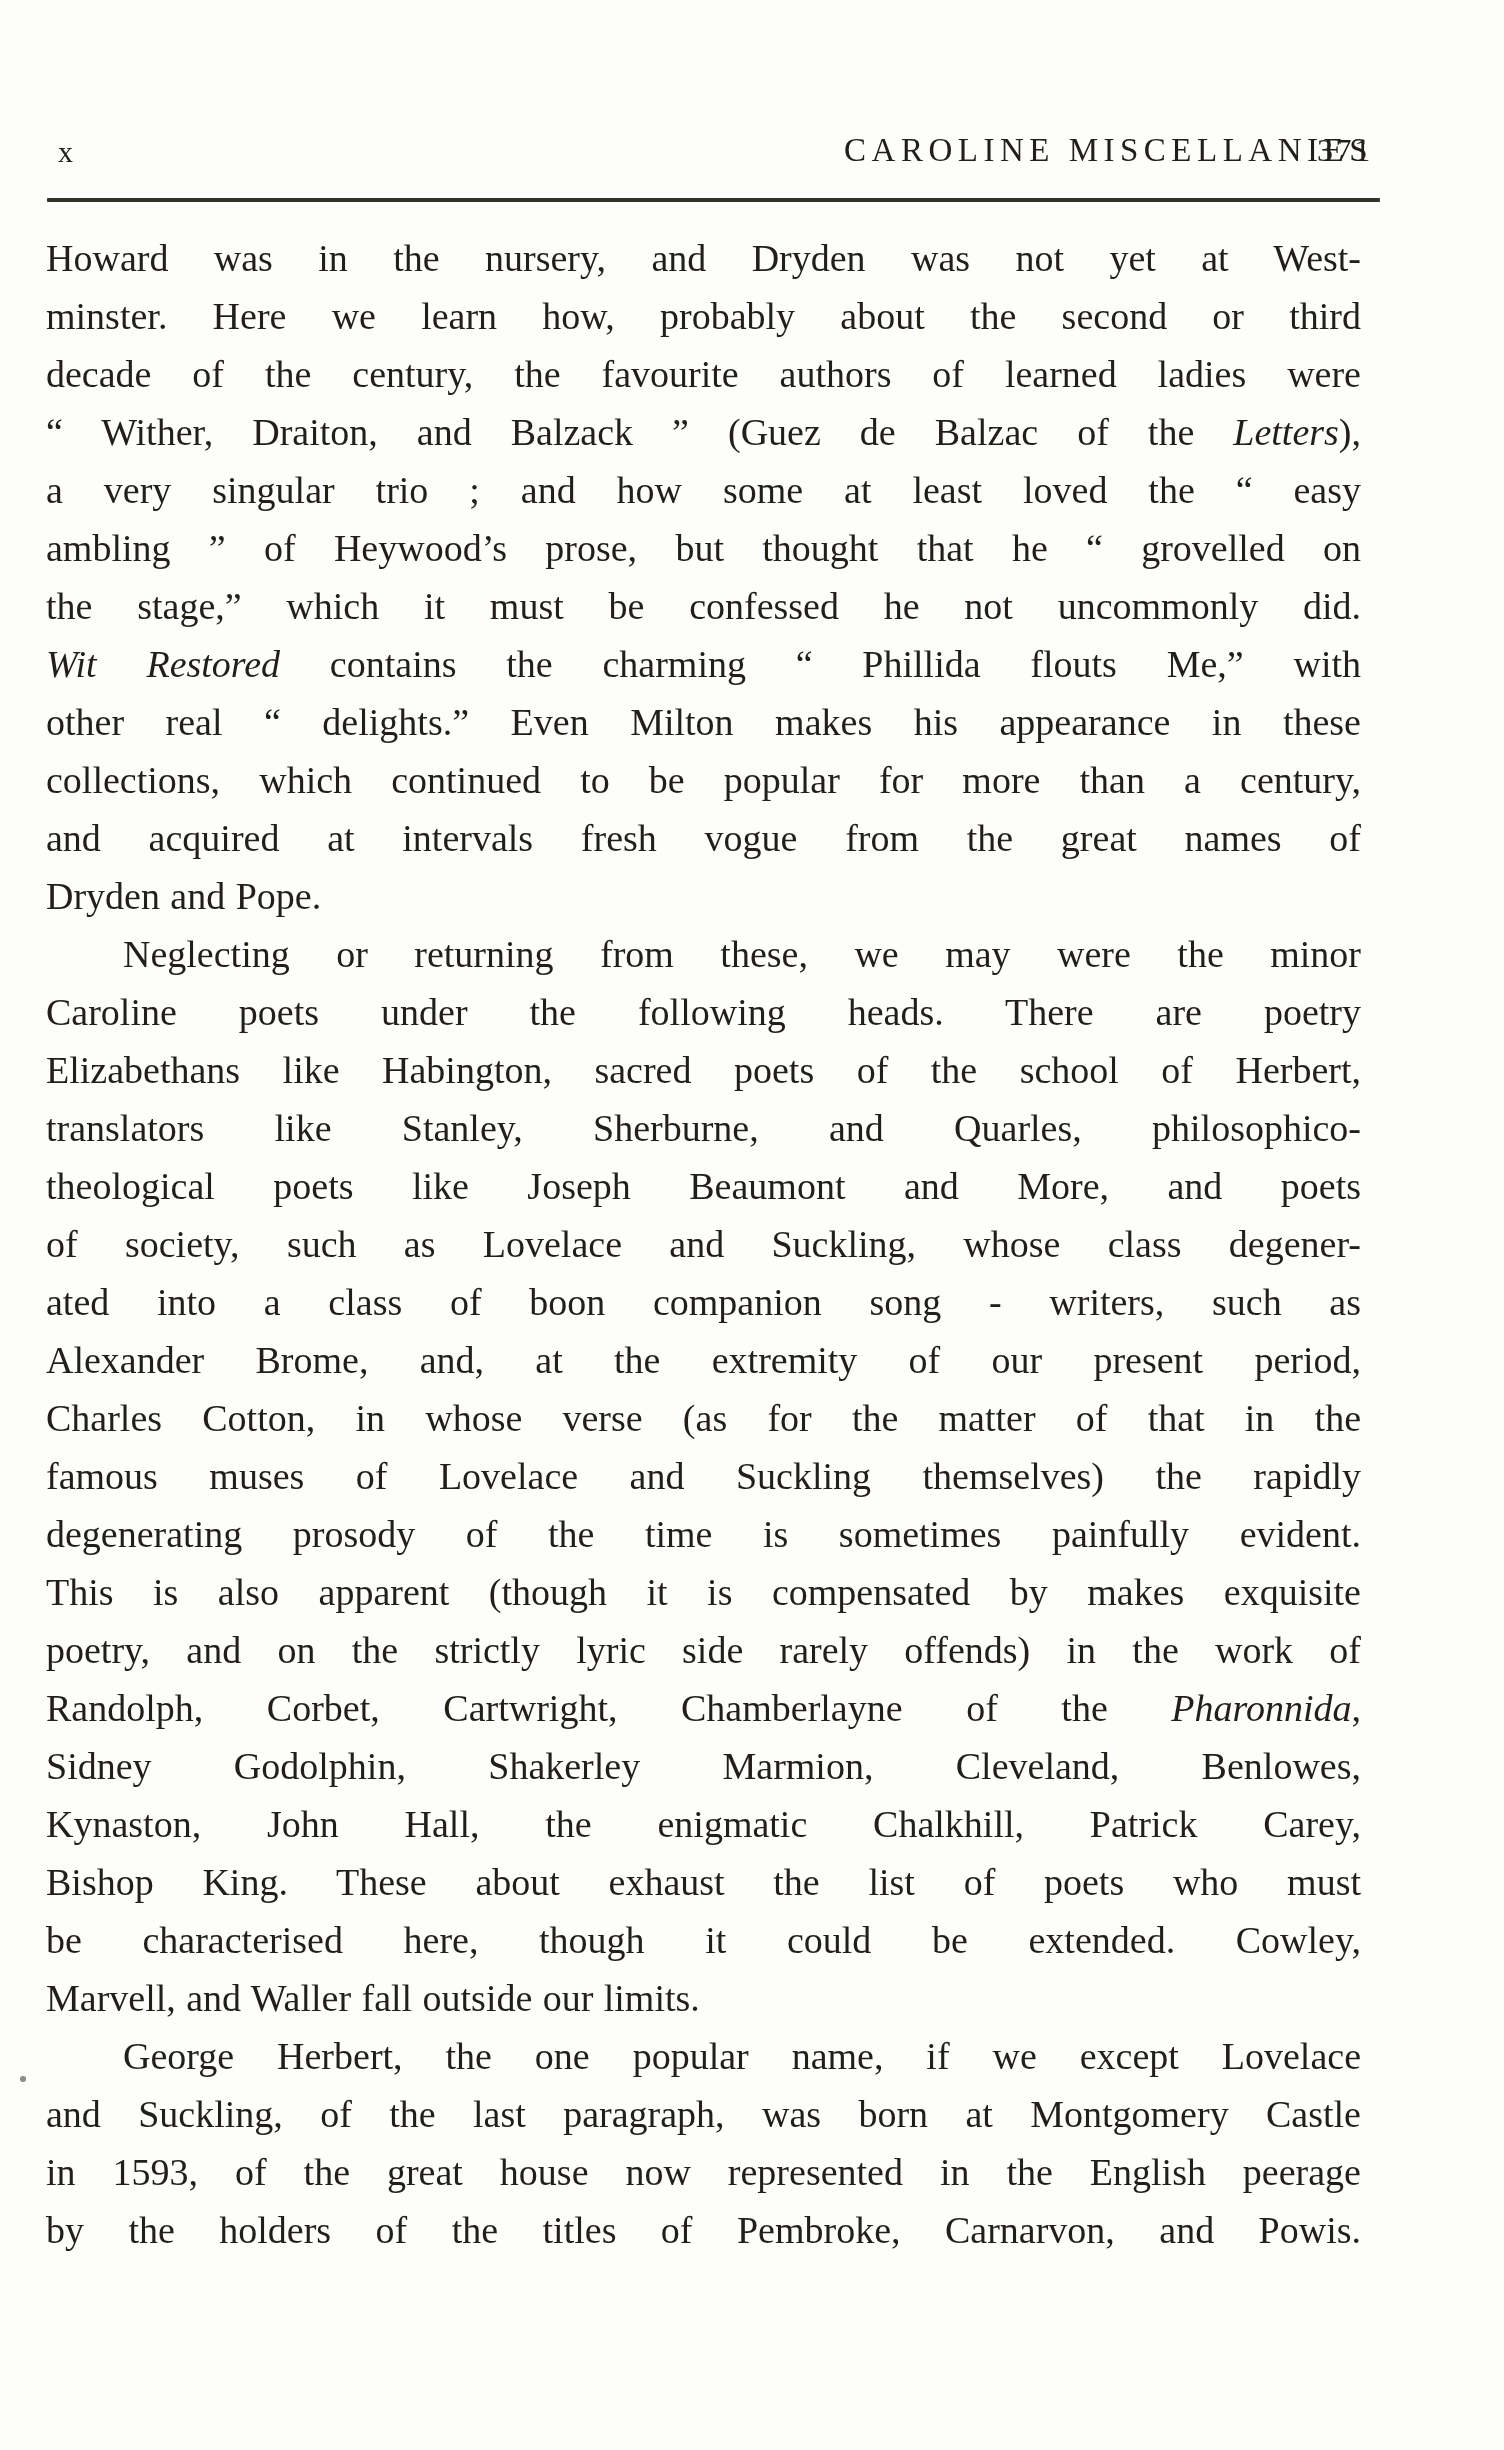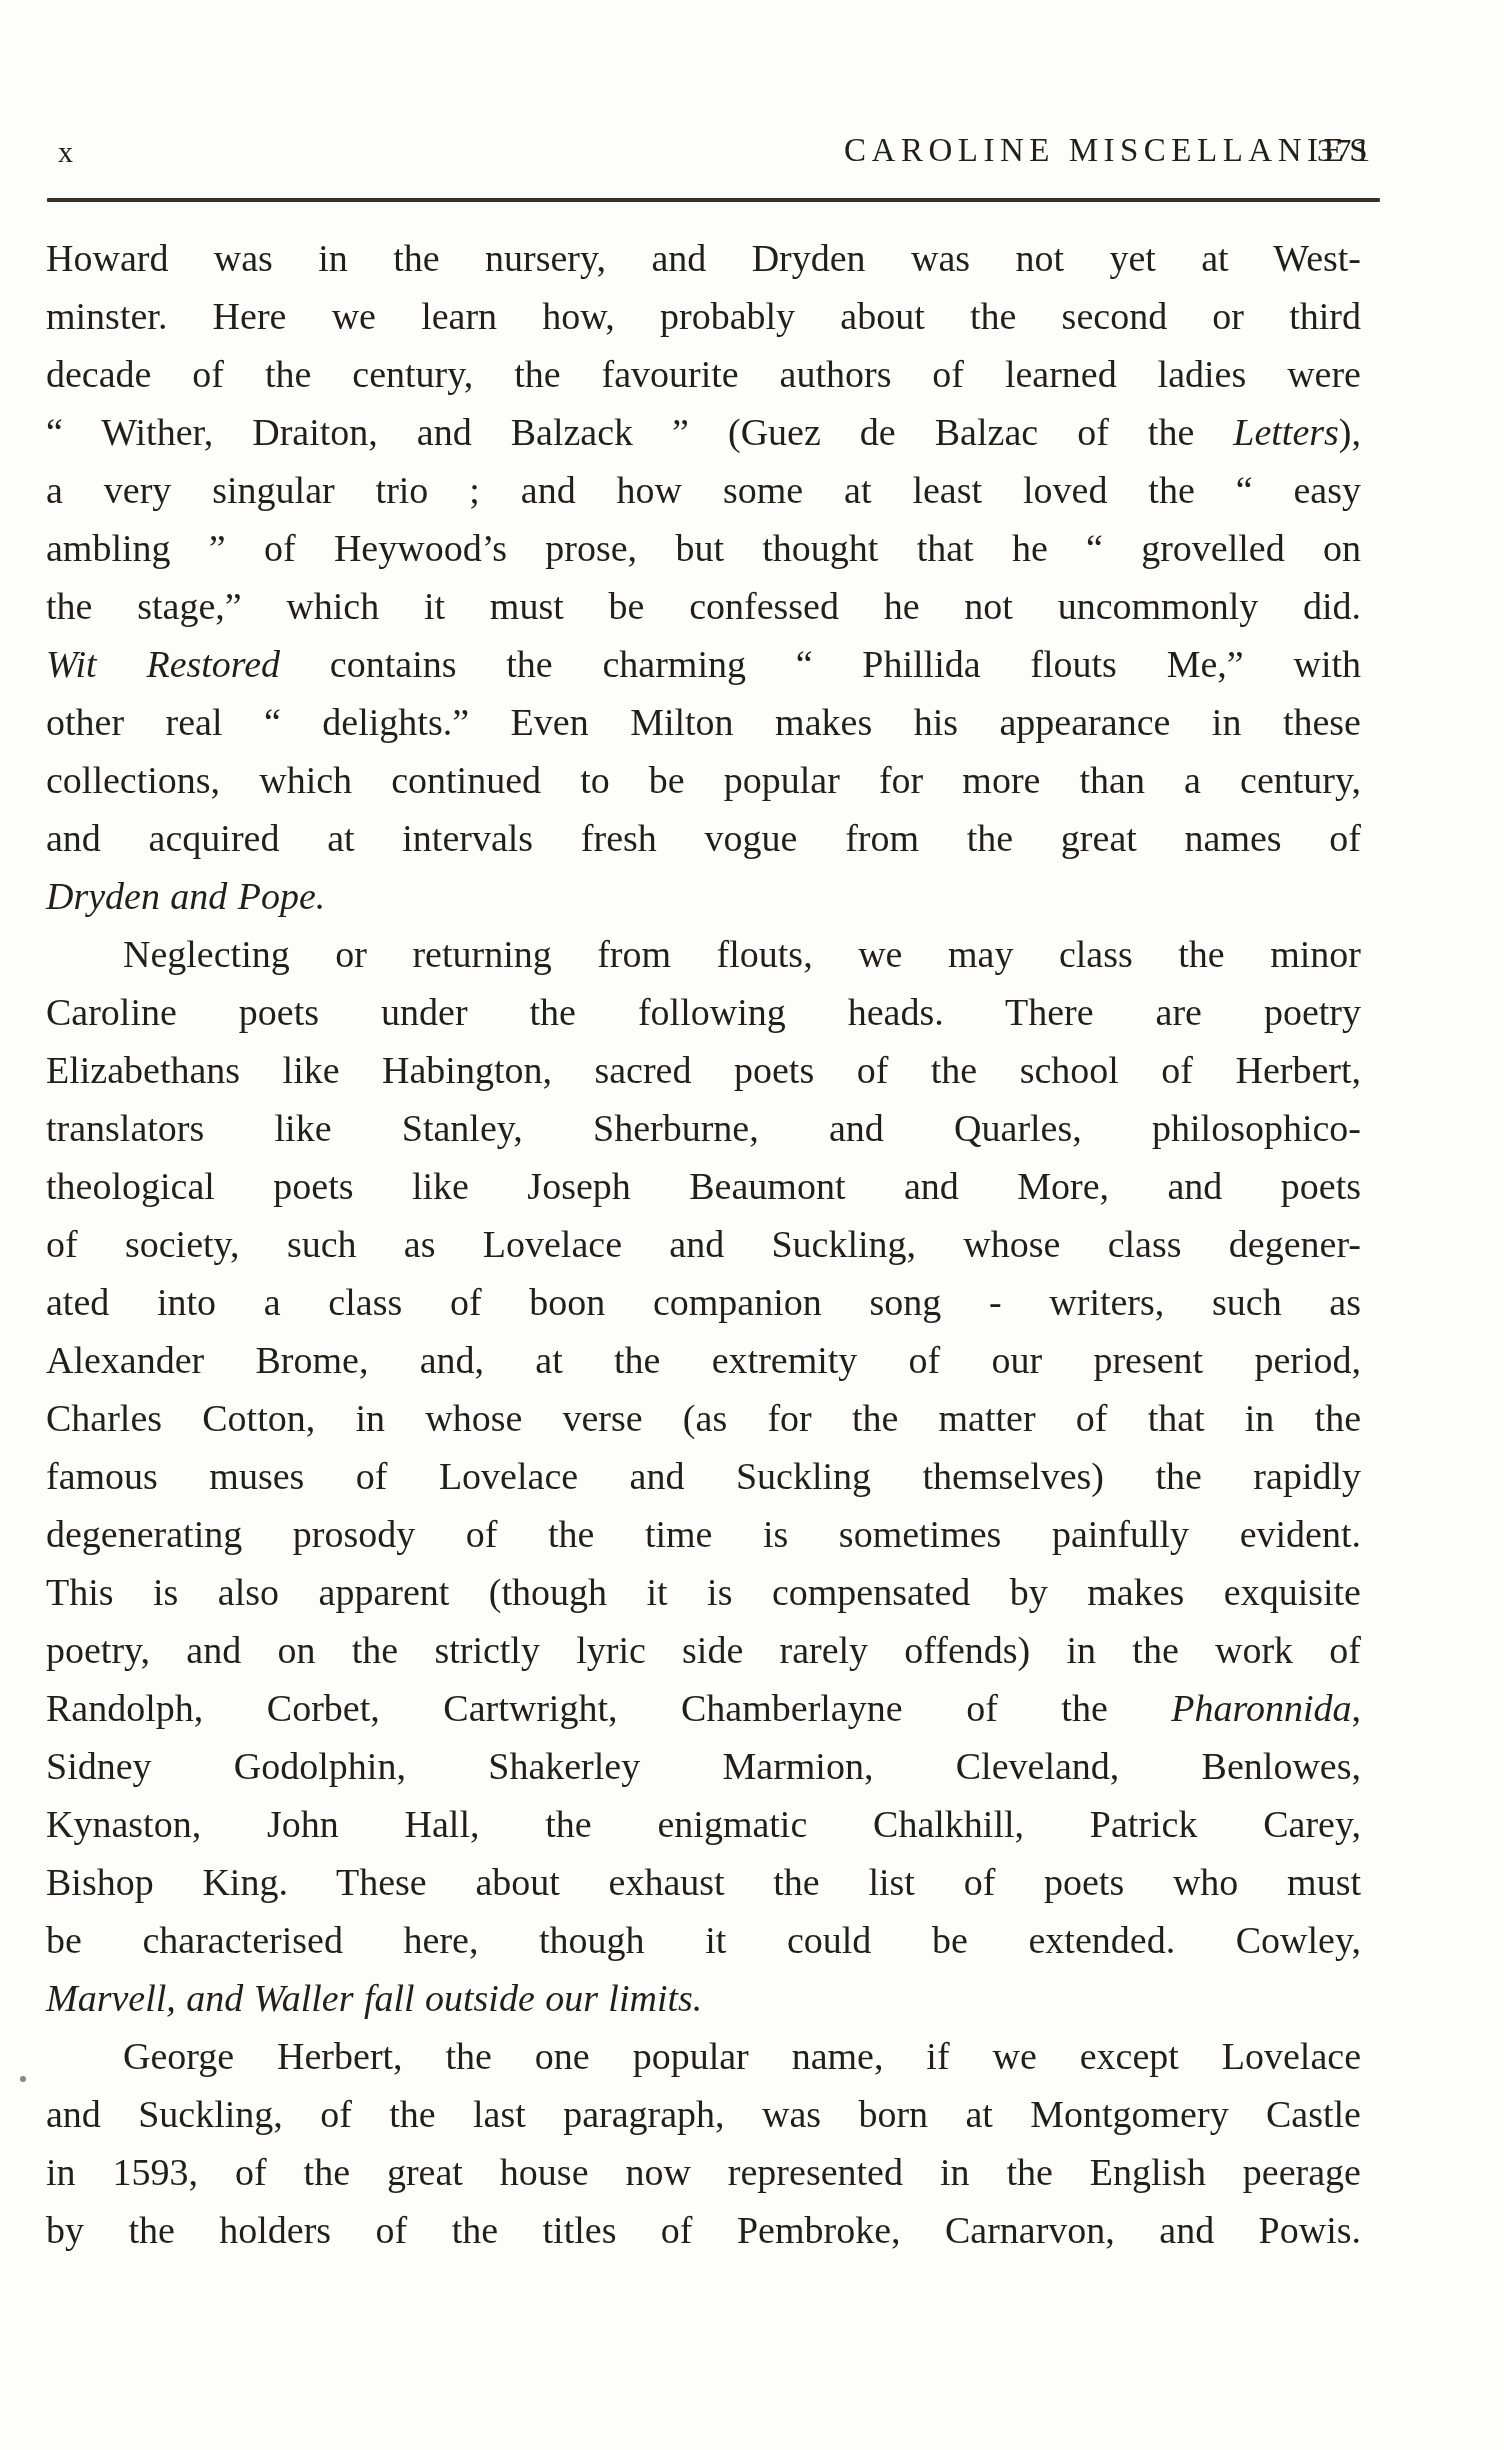--- a/index.html
+++ b/index.html
@@ -69,21 +69,20 @@
     margin: 0;
   }
   .line {
     text-align: justify;
     text-align-last: justify;
     text-justify: inter-word;
     white-space: normal;
   }
   .line-last {
     text-align-last: left;
-    font-style: italic;
   }
   .line-indent {
     text-indent: 77px;
   }
   .italic {
     font-style: italic;
   }
   .margin-dot {
     position: absolute;
     left: 20px;
@@ -116,21 +115,21 @@
         <div class="line"><span>a very singular trio ; and how some at least loved the “ easy</span></div>
         <div class="line"><span>ambling ” of Heywood’s prose, but thought that he “ grovelled on</span></div>
         <div class="line"><span>the stage,” which it must be confessed he not uncommonly did.</span></div>
         <div class="line"><span class="italic">Wit Restored</span><span> contains the charming “ Phillida flouts Me,” with</span></div>
         <div class="line"><span>other real “ delights.” Even Milton makes his appearance in these</span></div>
         <div class="line"><span>collections, which continued to be popular for more than a century,</span></div>
         <div class="line"><span>and acquired at intervals fresh vogue from the great names of</span></div>
         <div class="line line-last"><span>Dryden and Pope.</span></div>
       </div>
       <div class="paragraph">
-        <div class="line line-indent"><span>Neglecting or returning from flouts, we may class the minor</span></div>
+        <div class="line line-indent"><span>Neglecting or returning from these, we may were the minor</span></div>
         <div class="line"><span>Caroline poets under the following heads. There are poetry</span></div>
         <div class="line"><span>Elizabethans like Habington, sacred poets of the school of Herbert,</span></div>
         <div class="line"><span>translators like Stanley, Sherburne, and Quarles, philosophico-</span></div>
         <div class="line"><span>theological poets like Joseph Beaumont and More, and poets</span></div>
         <div class="line"><span>of society, such as Lovelace and Suckling, whose class degener-</span></div>
         <div class="line"><span>ated into a class of boon companion song - writers, such as</span></div>
         <div class="line"><span>Alexander Brome, and, at the extremity of our present period,</span></div>
         <div class="line"><span>Charles Cotton, in whose verse (as for the matter of that in the</span></div>
         <div class="line"><span>famous muses of Lovelace and Suckling themselves) the rapidly</span></div>
         <div class="line"><span>degenerating prosody of the time is sometimes painfully evident.</span></div>

